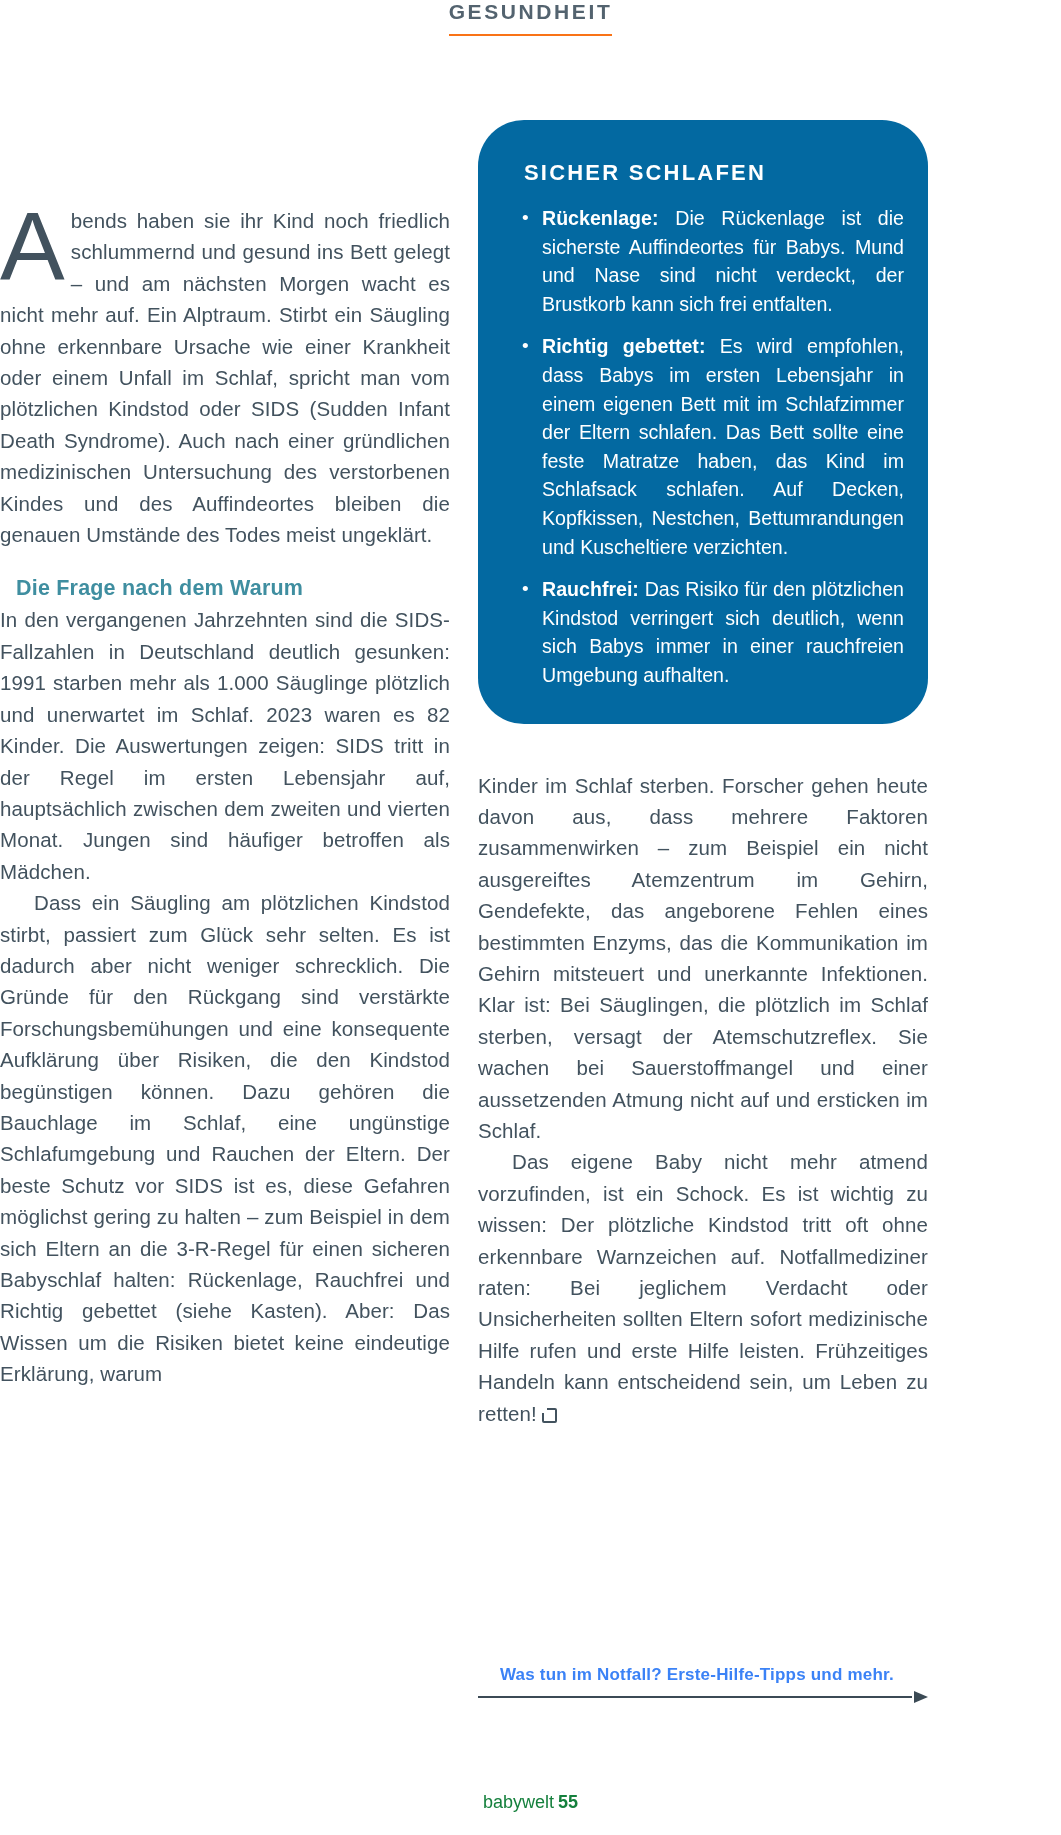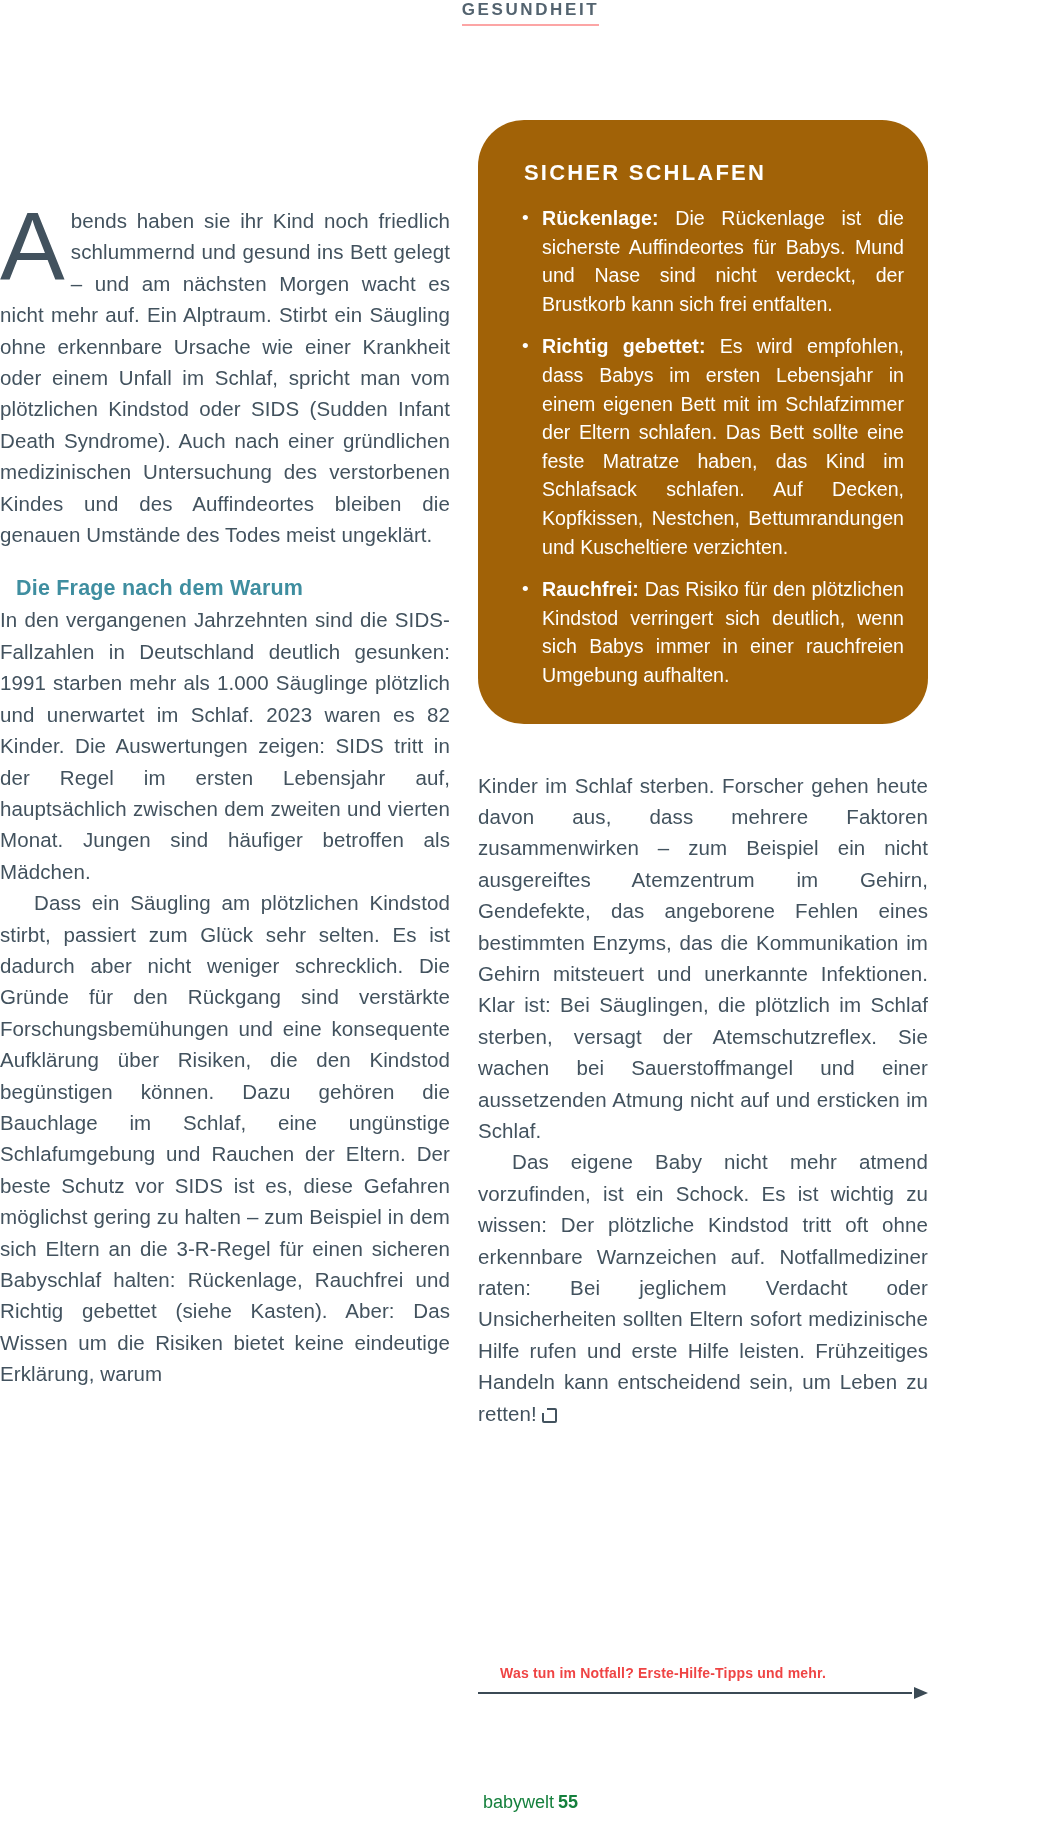--- a/index.html
+++ b/index.html
@@ -22,26 +22,26 @@
     position: absolute;
     top: 0;
     left: 0;
     width: 1061px;
     height: 34px;
     display: flex;
     justify-content: center;
     align-items: flex-start;
   }
   .kicker {
-    font-size: 17px;
+    font-size: 21px;
     letter-spacing: 2.6px;
     font-weight: bold;
     color: #53636f;
-    padding-bottom: 4px;
-    border-bottom: 2px solid #fca5a5;
+    padding-bottom: 10px;
+    border-bottom: 2px solid #f97316;
     text-transform: uppercase;
   }
 
   
   .col-left {
     position: absolute;
     left: 0px;
     top: 205px;
     width: 450px;
     padding-left: 0px;
@@ -82,21 +82,21 @@
     font-size: 21.5px;
     font-weight: bold;
     color: #3f8ea0;
     margin: 26px 0 3px 0;
     letter-spacing: 0.2px;
     padding-left: 16px;
   }
 
   
   .sidebar-box {
-    background: #a16207;
+    background: #0369a1;
     color: #ffffff;
     border-radius: 46px 46px 46px 46px;
     padding: 40px 24px 34px 42px;
     width: 450px;
     position: relative;
   }
   .sidebar-title {
     font-size: 22px;
     font-weight: bold;
     letter-spacing: 2.2px;
@@ -154,23 +154,23 @@
   }
 
   
   .teaser {
     position: absolute;
     left: 478px;
     top: 1665px;
     width: 450px;
   }
   .teaser-text {
-    font-size: 14px;
-    font-weight: bold;
-    color: #ef4444;
+    font-size: 17px;
+    font-weight: bold;
+    color: #3b82f6;
     letter-spacing: 0.2px;
     margin-left: 22px;
     margin-bottom: 6px;
   }
   .teaser-rule {
     position: relative;
     height: 12px;
   }
   .teaser-rule .line {
     position: absolute;

